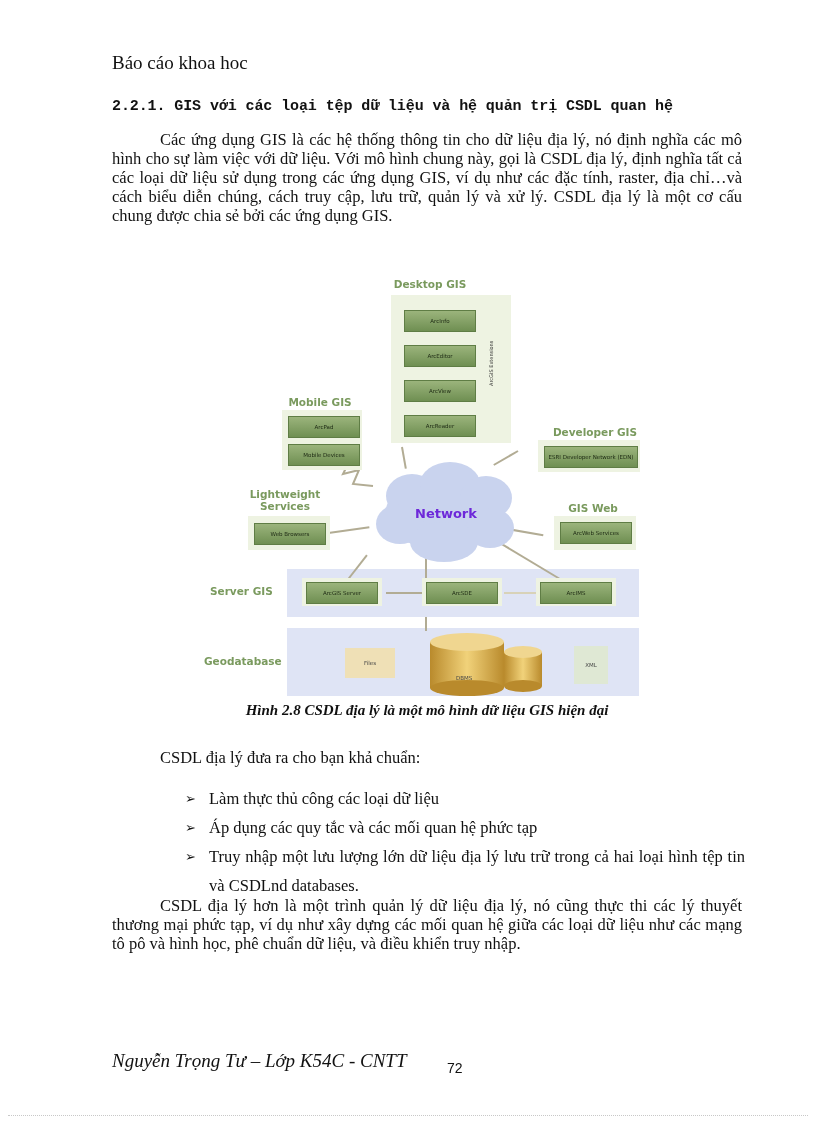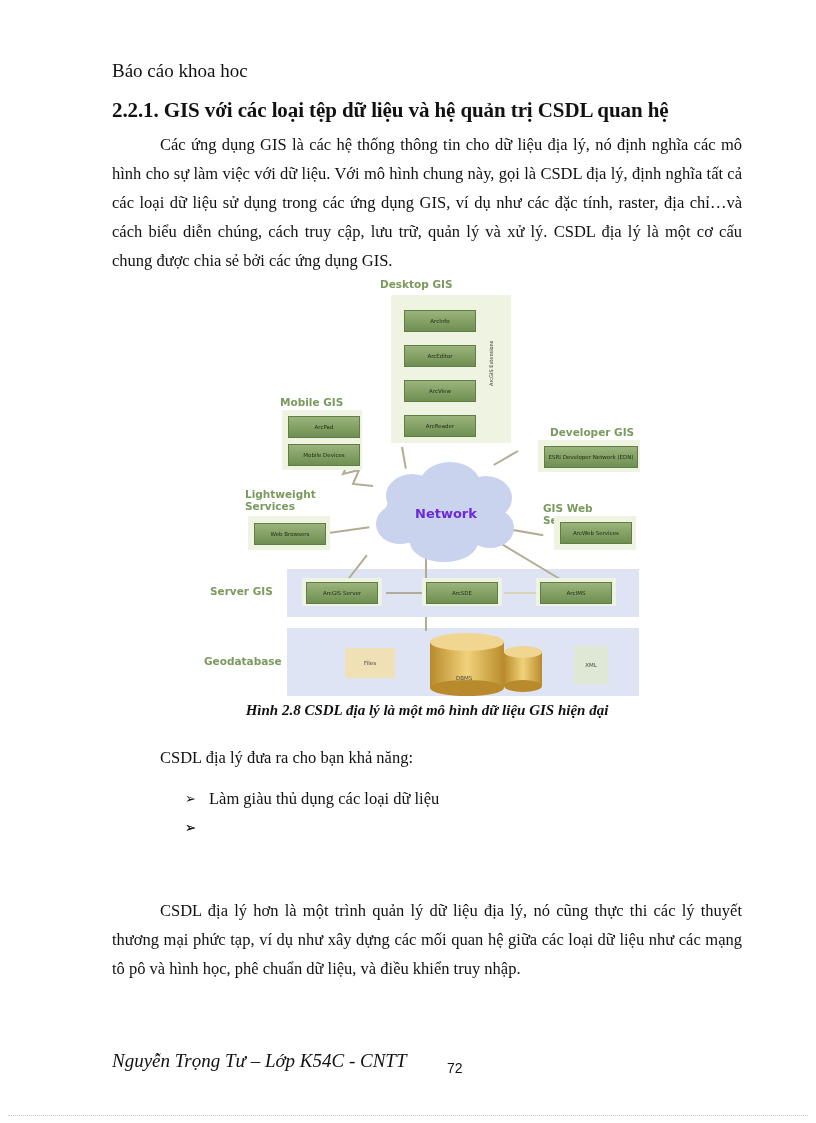--- a/index.html
+++ b/index.html
@@ -1,37 +1,37 @@
 <!DOCTYPE html>
 <html><head>
 <meta charset="utf-8">
 <style>
   html, body { margin: 0; padding: 0; background: #ffffff; }
   body { width: 816px; height: 1123px; position: relative; overflow: hidden;
          font-family: "Liberation Serif", "DejaVu Serif", serif; color: #111; }
   .abs { position: absolute; }
-  .header { left: 112px; top: 60px; font-size: 19px; }
-  .h2 { left: 112px; top: 98px; font-size: 21px; font-weight: bold; letter-spacing: -0.1px; }
-  .para { left: 112px; width: 630px; font-size: 16.5px; line-height: 29px; text-align: justify; }
+  .header { left: 112px; top: 52px; font-size: 19px; }
+  .h2 { left: 112px; top: 98px; font-size: 15px; font-weight: bold; letter-spacing: -0.1px; font-family: Liberation Mono, monospace; }
+  .para { left: 112px; width: 630px; font-size: 16.5px; line-height: 19px; text-align: justify; }
   .para .first { text-indent: 48px; display: block; }
   .p1 { top: 130px; }
   .figure { left: 200px; top: 278px; width: 440px; height: 420px; }
   .caption { left: 112px; width: 630px; top: 702px; text-align: center; font-size: 15px;
              font-weight: bold; font-style: italic; }
   .intro { left: 160px; top: 748px; font-size: 16.5px; }
   .bullets { left: 185px; top: 784px; width: 560px; font-size: 16.5px; line-height: 29px; margin: 0; padding: 0; list-style: none; }
   .bullets li { position: relative; padding-left: 24px; }
   .bullets li .arrow { position: absolute; left: 0; top: 0; font-size: 13px; }
   .p2 { top: 896px; }
   .footer-name { left: 112px; top: 1050px; font-size: 19px; font-style: italic; }
   .footer-page { left: 447px; top: 1060px; font-family: "Liberation Sans", sans-serif; font-size: 14px; }
   .dotline { left: 8px; right: 8px; top: 1115px; border-top: 1px dotted #c8c8c8; }
 
   
-  .dg-title { position: absolute; font-family: "DejaVu Sans", sans-serif; font-weight: bold; color: #7a9a5e; font-size: 10.5px; text-align: left; }
+  .dg-title { position: absolute; font-family: "DejaVu Sans", sans-serif; font-weight: bold; color: #7a9a5e; font-size: 10.5px; text-align: center; }
   .dg-panel { position: absolute; background: #eef3e2; }
   .dg-box { position: absolute; background: linear-gradient(180deg, #9bb47c 0%, #6f8f52 100%);
             border: 1px solid #5f7d45; color: #1e2a14; font-family: "DejaVu Sans", sans-serif;
             font-size: 5.5px; display: flex; align-items: center; justify-content: center; }
   .dg-band { position: absolute; background: #dfe4f5; }
   .dg-line { position: absolute; background: #b2ac94; height: 2px; transform-origin: 0 50%; }
   .cloud-text { position: absolute; font-family: "DejaVu Sans", sans-serif; font-weight: bold; font-size: 13px; color: #6d28d9; }
   .vert { position: absolute; writing-mode: vertical-rl; transform: rotate(180deg); font-family: "DejaVu Sans", sans-serif; font-size: 5px; color: #333; }
 </style>
 </head>
@@ -130,26 +130,26 @@
     <rect x="4" y="12" width="74" height="46" fill="url(#gold)"></rect>
     <ellipse cx="41" cy="58" rx="37" ry="8" fill="#b98a2c"></ellipse>
     <ellipse cx="41" cy="12" rx="37" ry="9" fill="#f0d690"></ellipse>
   </svg>
   <div style="position:absolute;left:256px;top:397px;font-family:'DejaVu Sans',sans-serif;font-size:5.5px;color:#444;">DBMS</div>
   <div style="position:absolute;left:374px;top:368px;width:34px;height:38px;background:#dfe8d4;font-family:'DejaVu Sans',sans-serif;font-size:5.5px;display:flex;align-items:center;justify-content:center;color:#444;">XML</div>
 </div>
 
 <div class="abs caption">Hình 2.8 CSDL địa lý là một mô hình dữ liệu GIS hiện đại</div>
 
-<div class="abs intro">CSDL địa lý đưa ra cho bạn khả năng:</div>
+<div class="abs intro">CSDL địa lý đưa ra cho bạn khả chuẩn:</div>
 
 <ul class="abs bullets">
-  <li><span class="arrow">➢</span><span>Làm giàu thủ dụng các loại dữ liệu</span></li>
-  <li><span class="arrow">➢</span></li>
-  <li style="text-align:justify;"><span class="arrow">➢</span></li>
+  <li><span class="arrow">➢</span><span>Làm thực thủ công các loại dữ liệu</span></li>
+  <li><span class="arrow">➢</span><span>Áp dụng các quy tắc và các mối quan hệ phức tạp</span></li>
+  <li style="text-align:justify;"><span class="arrow">➢</span><span>Truy nhập một lưu lượng lớn dữ liệu địa lý lưu trữ trong cả hai loại hình tệp tin và CSDLnd  databases.</span></li>
 </ul>
 
 <div class="abs para p2">
   <span class="first">CSDL địa lý hơn là một trình quản lý dữ liệu địa lý, nó cũng thực thi các lý thuyết thương mại phức tạp, ví dụ như xây dựng các mối quan hệ giữa các loại dữ liệu như các mạng tô pô và hình học, phê chuẩn dữ liệu, và điều khiển truy nhập.</span>
 </div>
 
 <div class="abs footer-name">Nguyễn  Trọng Tư – Lớp K54C - CNTT</div>
 <div class="abs footer-page">72</div>
 <div class="abs dotline"></div>
 

